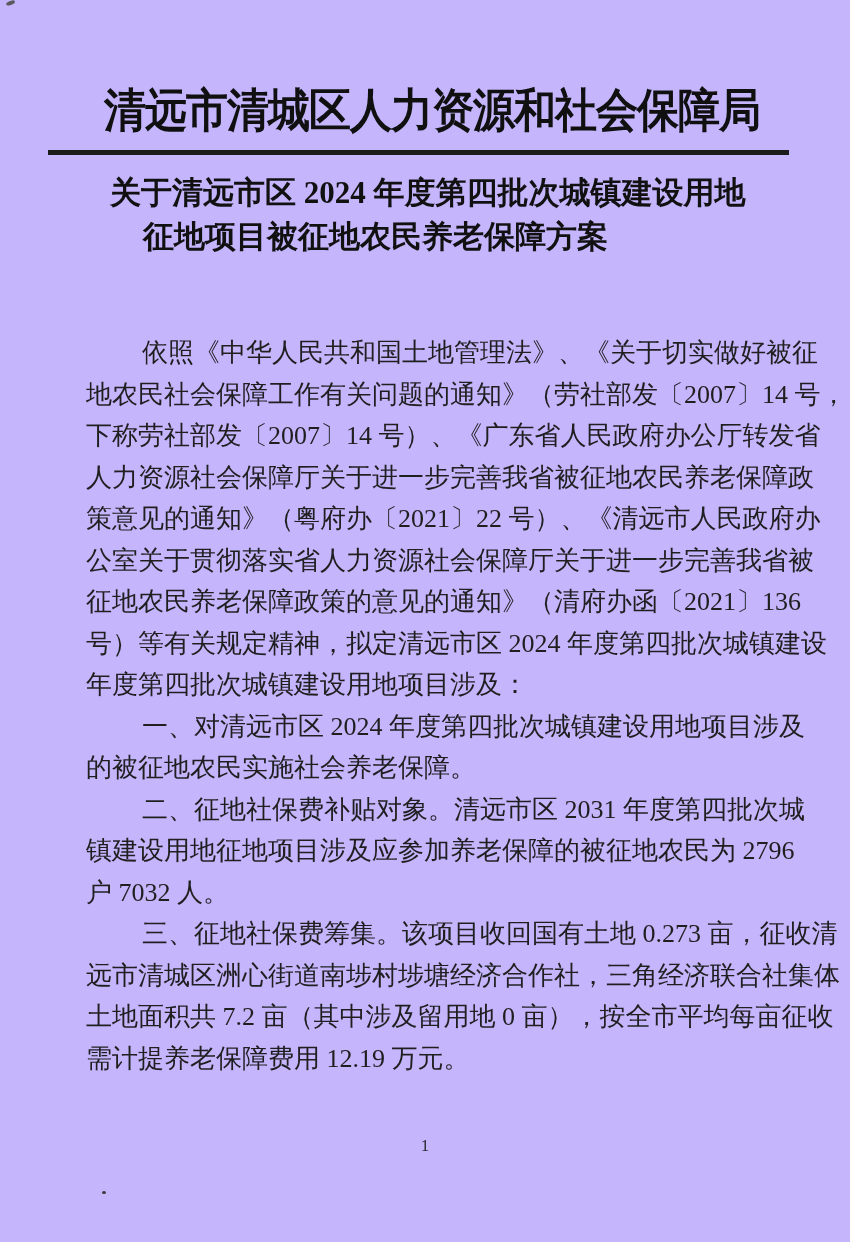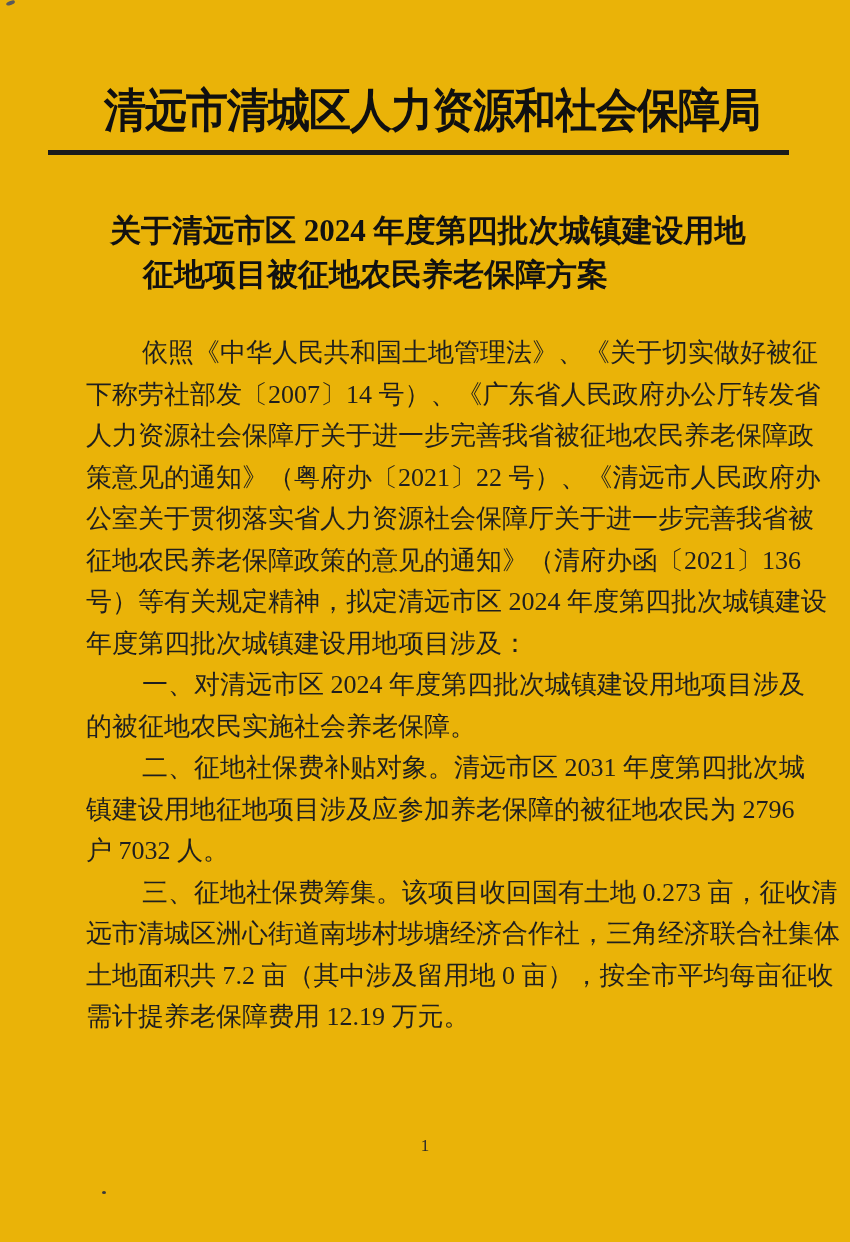--- a/index.html
+++ b/index.html
@@ -4,21 +4,21 @@
 <style>
   html, body {
     margin: 0;
     padding: 0;
     background: #ffffff;
   }
   .page {
     position: relative;
     width: 850px;
     height: 1242px;
-    background: #eab308;
+    background: #c4b5fd;
     overflow: hidden;
     font-family: "Liberation Serif", serif;
     color: #1c1c1c;
   }
 
   
   .speck-top-left {
     position: absolute;
     left: 6px;
     top: 1px;
@@ -64,21 +64,20 @@
   .doc-title {
     position: absolute;
     left: 110px;
     top: 171px;
     width: 680px;
     font-size: 31px;
     font-weight: 700;
     line-height: 44px;
     color: #111111;
     white-space: nowrap;
-    margin-top: 38px;
   }
   .doc-title .title-line2 {
     padding-left: 33px;
   }
 
   .body-text {
     position: absolute;
     left: 86px;
     top: 296px;
     width: 712px;
@@ -115,20 +114,21 @@
 
   <div class="header-rule"></div>
 
   <div class="doc-title">
     <div class="title-line1">关于清远市区 2024 年度第四批次城镇建设用地</div>
     <div class="title-line2">征地项目被征地农民养老保障方案</div>
   </div>
 
   <div class="body-text">
       <div class="body-line indent">依照《中华人民共和国土地管理法》、《关于切实做好被征</div>
+      <div class="body-line">地农民社会保障工作有关问题的通知》（劳社部发〔2007〕14 号，</div>
       <div class="body-line">下称劳社部发〔2007〕14 号）、《广东省人民政府办公厅转发省</div>
       <div class="body-line">人力资源社会保障厅关于进一步完善我省被征地农民养老保障政</div>
       <div class="body-line">策意见的通知》（粤府办〔2021〕22 号）、《清远市人民政府办</div>
       <div class="body-line">公室关于贯彻落实省人力资源社会保障厅关于进一步完善我省被</div>
       <div class="body-line">征地农民养老保障政策的意见的通知》（清府办函〔2021〕136</div>
       <div class="body-line">号）等有关规定精神，拟定清远市区 2024 年度第四批次城镇建设</div>
       <div class="body-line">年度第四批次城镇建设用地项目涉及：</div>
       <div class="body-line indent">一、对清远市区 2024 年度第四批次城镇建设用地项目涉及</div>
       <div class="body-line">的被征地农民实施社会养老保障。</div>
       <div class="body-line indent">二、征地社保费补贴对象。清远市区 2031 年度第四批次城</div>

